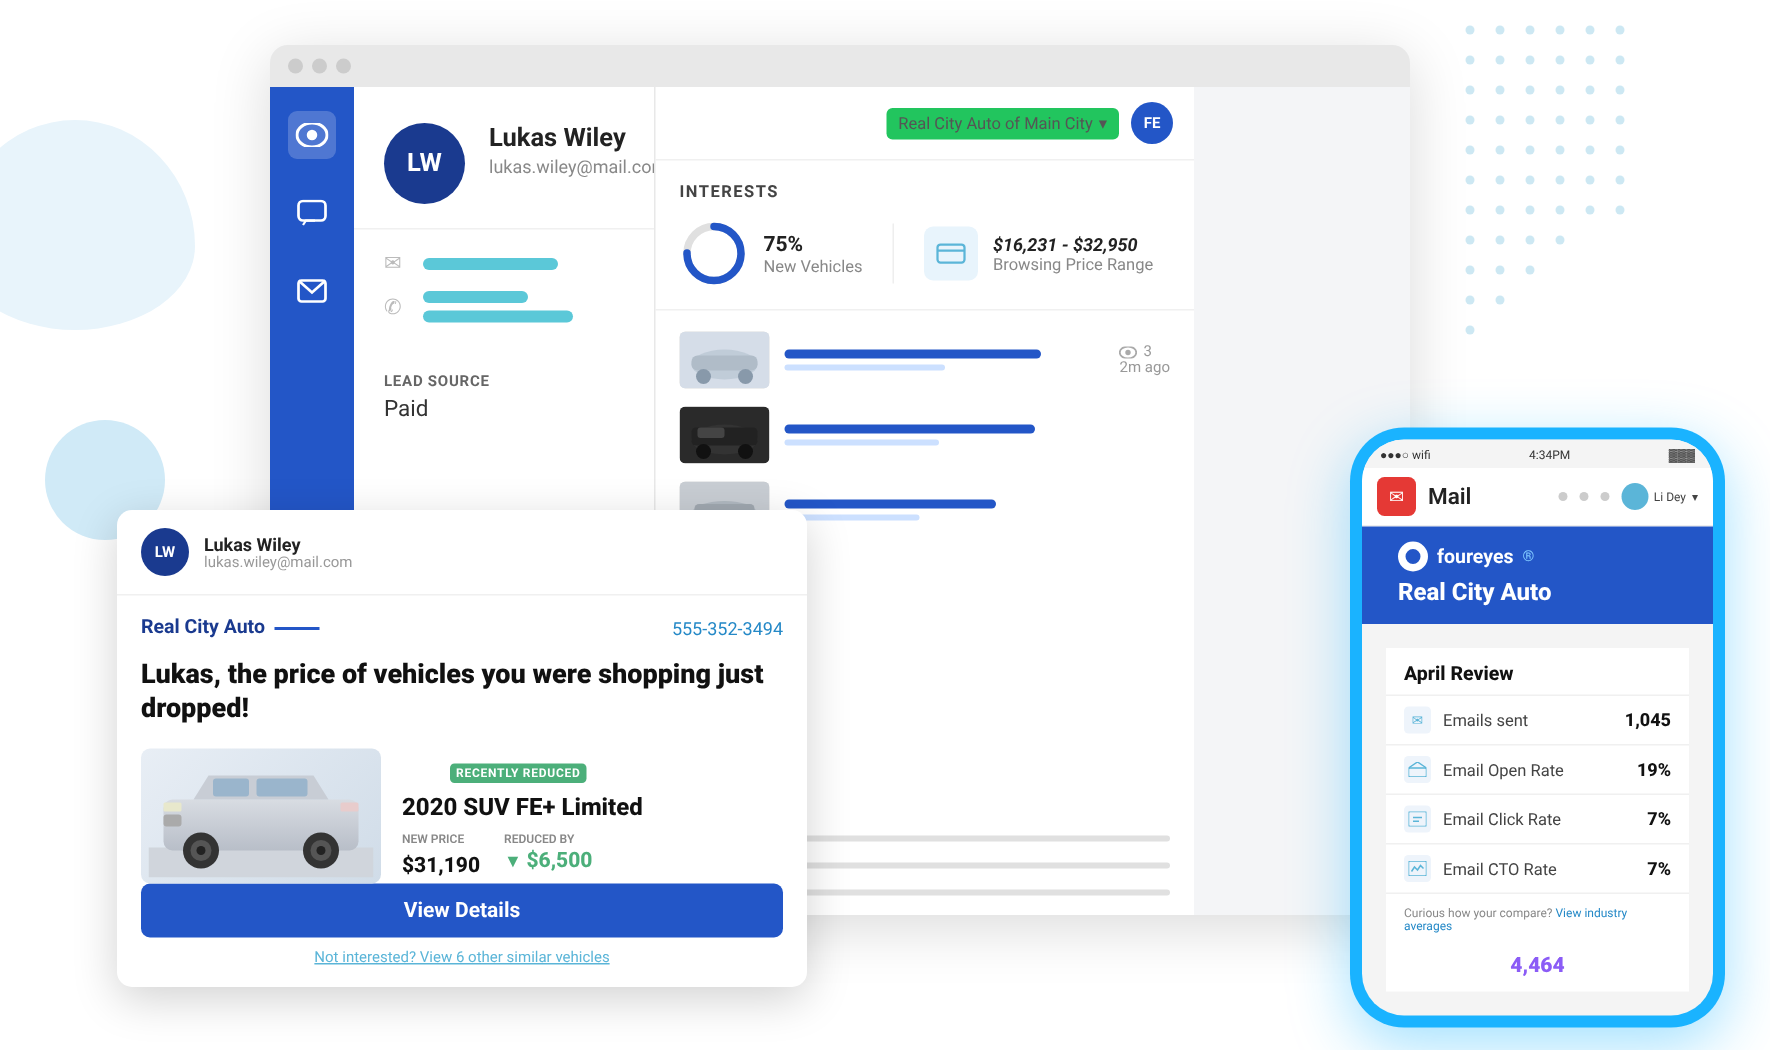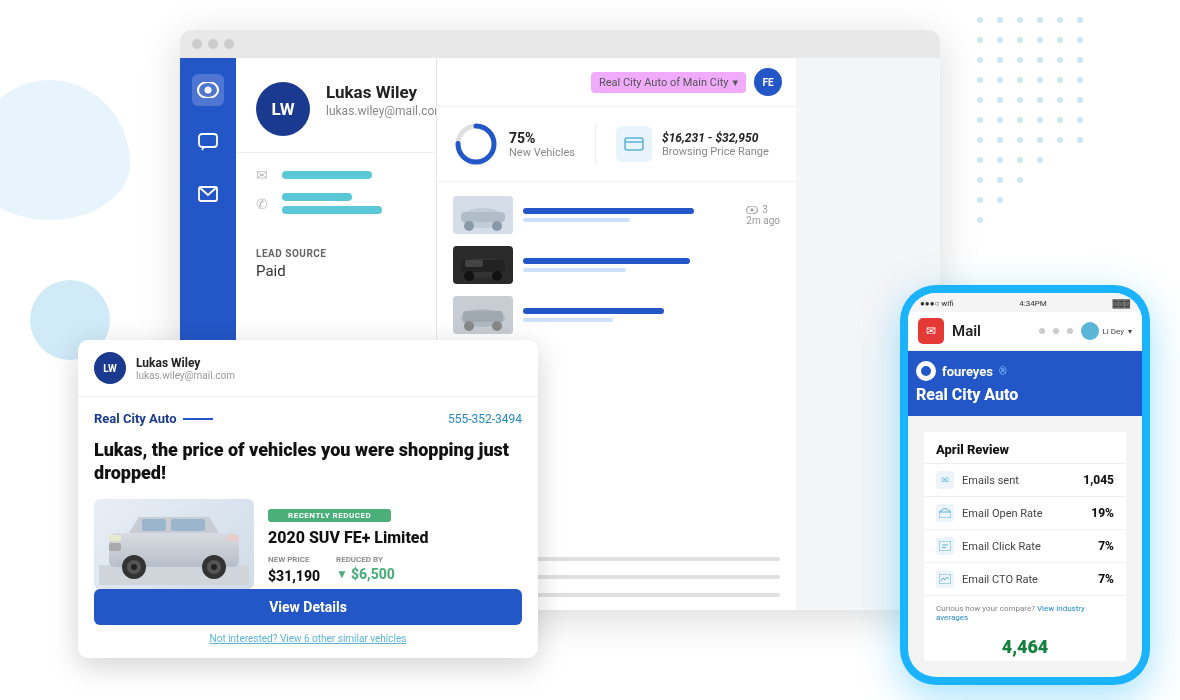--- a/index.html
+++ b/index.html
@@ -196,21 +196,21 @@
       padding: 10px 14px;
       gap: 8px;
       border-bottom: 1px solid #f0f0f0;
     }
     .dealer-dropdown {
       display: flex;
       align-items: center;
       gap: 4px;
       font-size: 11px;
       color: #555;
-      background: #f0abfc;
+      background: #22c55e;
       padding: 4px 8px;
       border-radius: 4px;
     }
     .user-badge {
       width: 28px;
       height: 28px;
       border-radius: 50%;
       background: #2356c7;
       display: flex;
       align-items: center;
@@ -437,25 +437,26 @@
       flex-shrink: 0;
     }
     .vehicle-details {
       flex: 1;
     }
     .recently-reduced-badge {
       background: #4caf7a;
       color: white;
       font-size: 8px;
       font-weight: 700;
-      padding: 2px 20px;
+      padding: 2px 4px;
       border-radius: 3px;
       letter-spacing: 0.5px;
       display: inline-block;
       margin-bottom: 6px;
+      margin-left: 32px;
     }
     .vehicle-title {
       font-size: 16px;
       font-weight: 800;
       color: #111;
       margin-bottom: 8px;
       line-height: 1.2;
     }
     .pricing-row {
       display: flex;
@@ -575,21 +576,21 @@
       width: 18px;
       height: 18px;
       border-radius: 50%;
       background: #5bb5d8;
       overflow: hidden;
     }
 
     
     .app-header {
       background: #2356c7;
-      padding: 10px 8px 12px;
+      padding: 10px 24px 12px;
       color: white;
     }
     .app-logo {
       display: flex;
       align-items: center;
       gap: 6px;
       margin-bottom: 4px;
     }
     .eye-icon {
       width: 20px;
@@ -659,23 +660,23 @@
       padding: 8px 12px;
       font-size: 8px;
       color: #888;
     }
     .report-footer a {
       color: #2589c7;
     }
     .report-bottom-value {
       text-align: center;
       padding: 6px;
-      font-size: 18px;
+      font-size: 14px;
       font-weight: 900;
-      color: #15803d;
+      color: #8b5cf6;
     }
   </style>
 </head>
 <body>
 
 <div class="bg-blob-left"></div>
 <div class="bg-blob-left2"></div>
 
 <svg class="bg-dots-right" viewBox="0 0 200 300">
   <g fill="#5bb5d8" opacity="0.5">
@@ -802,20 +803,21 @@
 
       <div class="right-header">
         <div class="dealer-dropdown">
           <span>Real City Auto of Main City</span>
           <span>▾</span>
         </div>
         <div class="user-badge">FE</div>
       </div>
 
       <div class="interests-section">
+        <div class="section-title">INTERESTS</div>
         <div class="interests-row">
           <div class="interest-item">
             <div class="donut-container">
               <svg width="46" height="46" viewBox="0 0 46 46">
                 <circle cx="23" cy="23" r="18" fill="none" stroke="#e0e0e0" stroke-width="5"></circle>
                 <circle cx="23" cy="23" r="18" fill="none" stroke="#2356c7" stroke-width="5" stroke-dasharray="84.8 28.3" stroke-linecap="round" transform="rotate(-90 23 23)"></circle>
               </svg>
             </div>
             <div>
               <div class="interest-text">75%</div>

